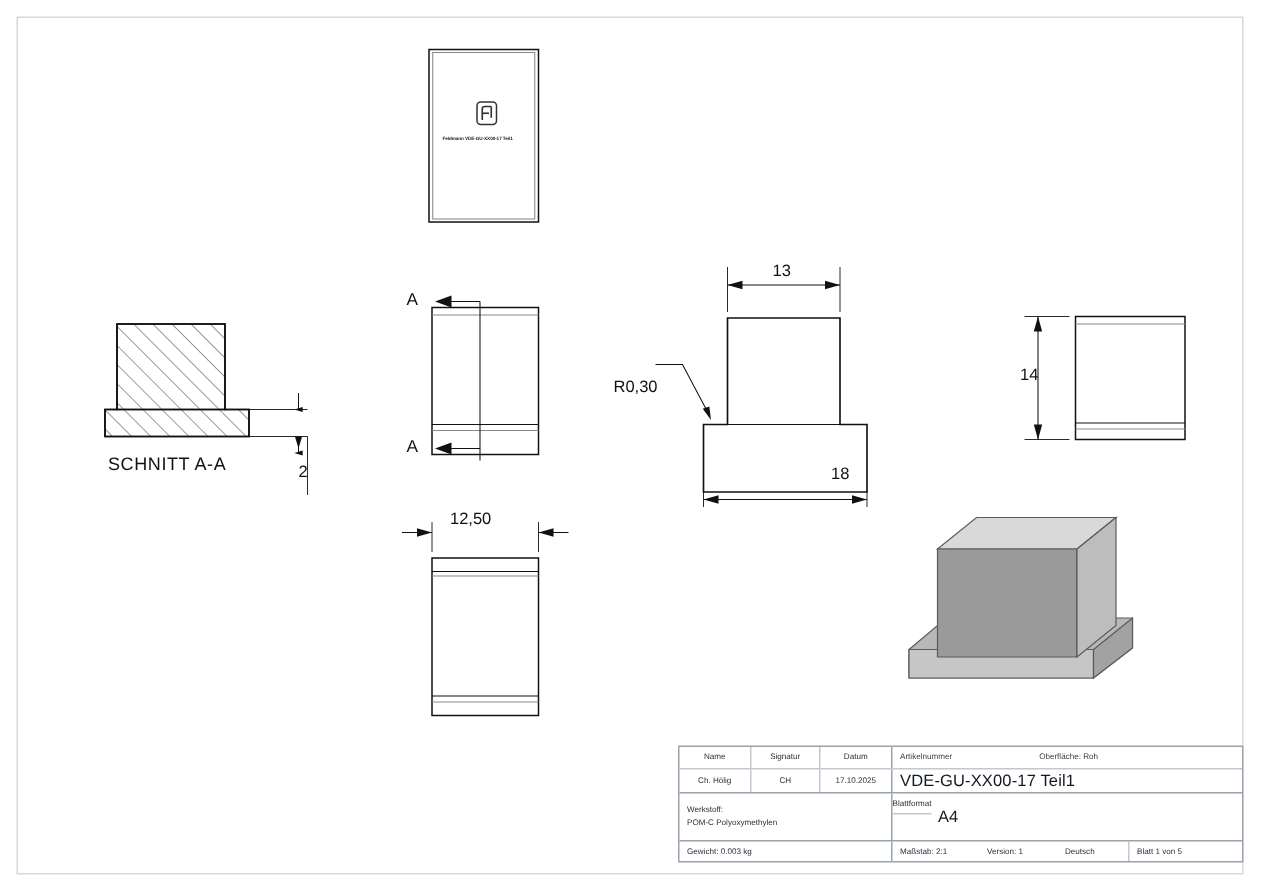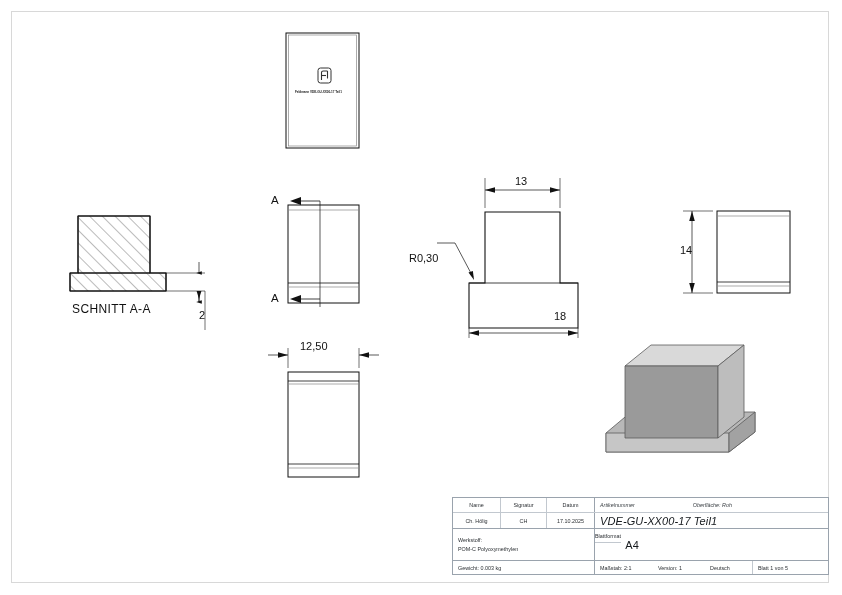--- a/index.html
+++ b/index.html
@@ -66,21 +66,21 @@
     padding: 0 5px;
     overflow: hidden;
     white-space: nowrap;
   }
   .cell.center { justify-content: center; }
   .bdr-r { border-right: 1px solid #c2c8cf; }
   .bdr-r-strong { border-right: 1px solid #9aa3ad; }
   .w-name { width: 48px; }
   .w-sig  { width: 46px; }
   .w-dat  { width: 48px; }
-  .w-rest { flex: 1; font-style: italic; }
+  .w-rest { flex: 1; }
 
   .artikel-label {
     font-size: 5.4px;
     color: #3b4045;
   }
   .oberflaeche {
     font-size: 5.4px;
     color: #3b4045;
     margin-left: 58px;
   }

